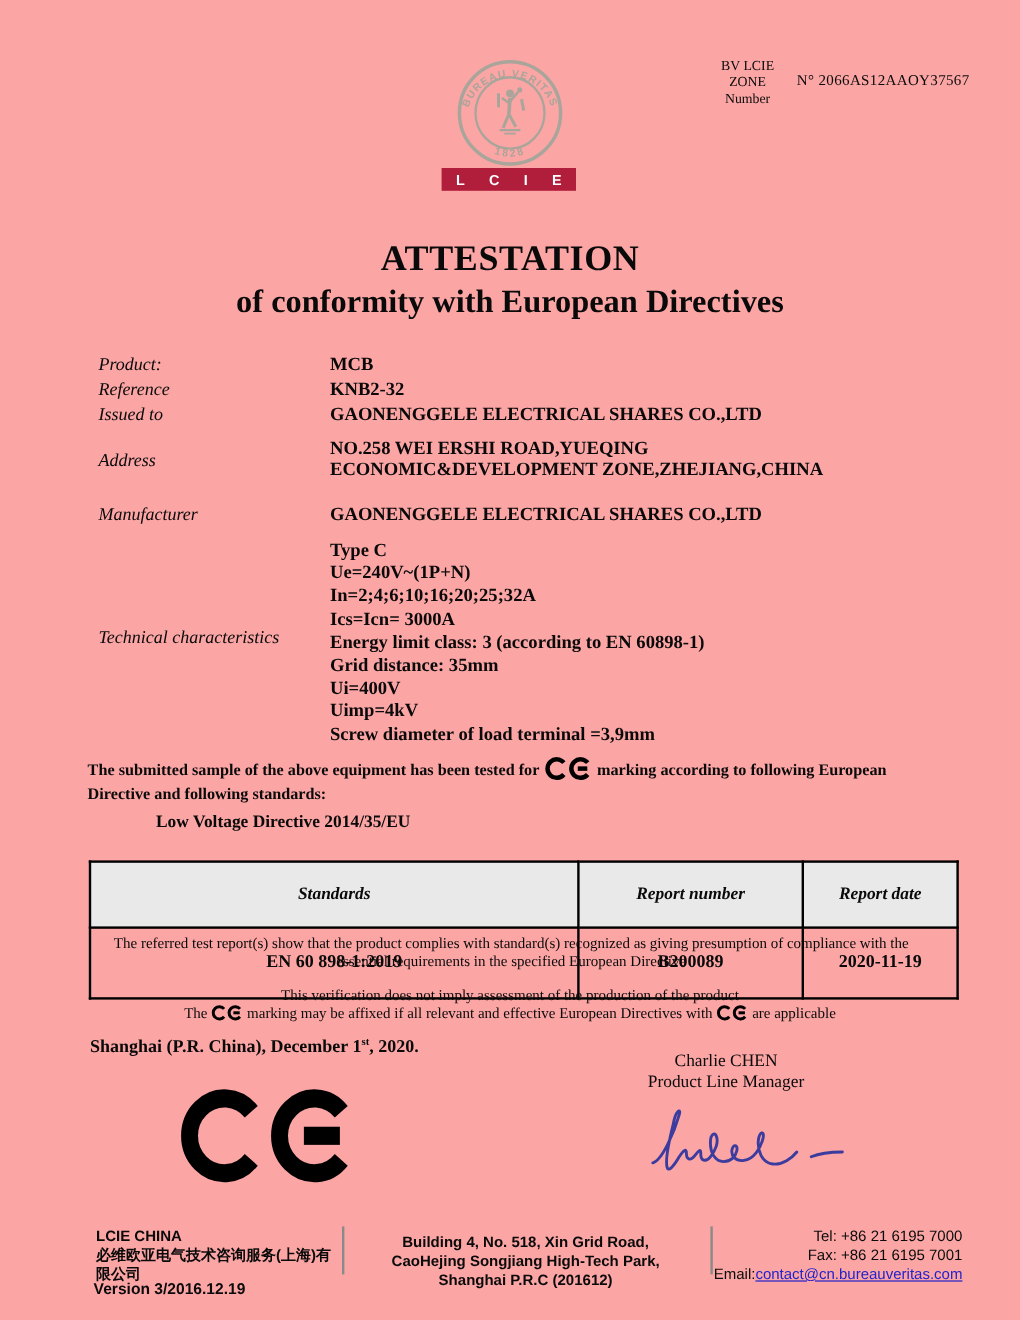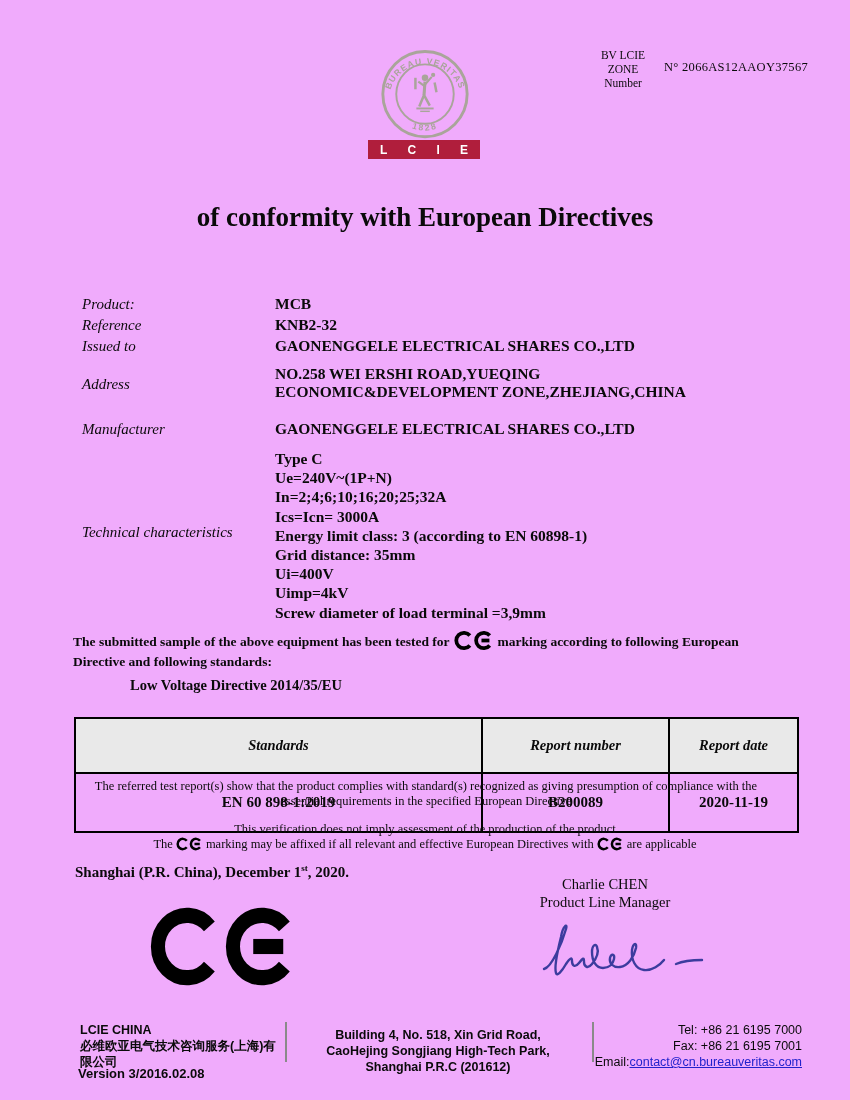--- a/index.html
+++ b/index.html
@@ -1,16 +1,16 @@
 <!DOCTYPE html>
 <html><head>
 <meta charset="utf-8">
 <style>
   html,body{margin:0;padding:0;background:#ffffff;}
-  .page{position:relative;width:850px;height:1100px;background:#f0abfc;overflow:hidden;
+  .page{position:relative;width:850px;height:1100px;background:#fca5a5;overflow:hidden;
         font-family:"Liberation Serif", serif;color:#0a0a0a;}
 
   
   .hdr-label{position:absolute;left:590px;top:48px;width:66px;text-align:center;
              font-size:11.5px;line-height:14px;}
   .hdr-number{position:absolute;left:664px;top:60px;font-size:12.5px;letter-spacing:.3px;}
 
   
   .logo-wrap{position:absolute;left:366px;top:50px;width:118px;text-align:center;}
   .bv-oval{display:block;margin:0 auto;}
@@ -125,20 +125,21 @@
     </svg>
     <div class="lcie-banner">
       <span>L</span>
         <span>C</span>
         <span>I</span>
         <span>E</span>
     </div>
   </div>
 
   <div class="title">
+    <div class="t1">ATTESTATION</div>
     <div class="t2">of conformity with European Directives</div>
   </div>
 
   <div class="lbl" style="top:296px">Product:</div>
   <div class="val" style="top:295px">MCB</div>
   <div class="lbl" style="top:317px">Reference</div>
   <div class="val" style="top:316px">KNB2-32</div>
   <div class="lbl" style="top:338px">Issued to</div>
   <div class="val" style="top:337px">GAONENGGELE ELECTRICAL SHARES CO.,LTD</div>
 
@@ -235,15 +236,15 @@
     <div>Shanghai P.R.C (201612)</div>
   </div>
   <div class="vdiv vdiv2"></div>
   <div class="foot foot-col3">
     <div>Tel: +86 21 6195 7000</div>
     <div>Fax: +86 21 6195 7001</div>
     <div>
       <span>Email:</span><a href="#">contact@cn.bureauveritas.com</a>
     </div>
   </div>
-  <div class="version">Version 3/2016.02.08</div>
+  <div class="version">Version 3/2016.12.19</div>
 
 </div>
 
 </body></html>

